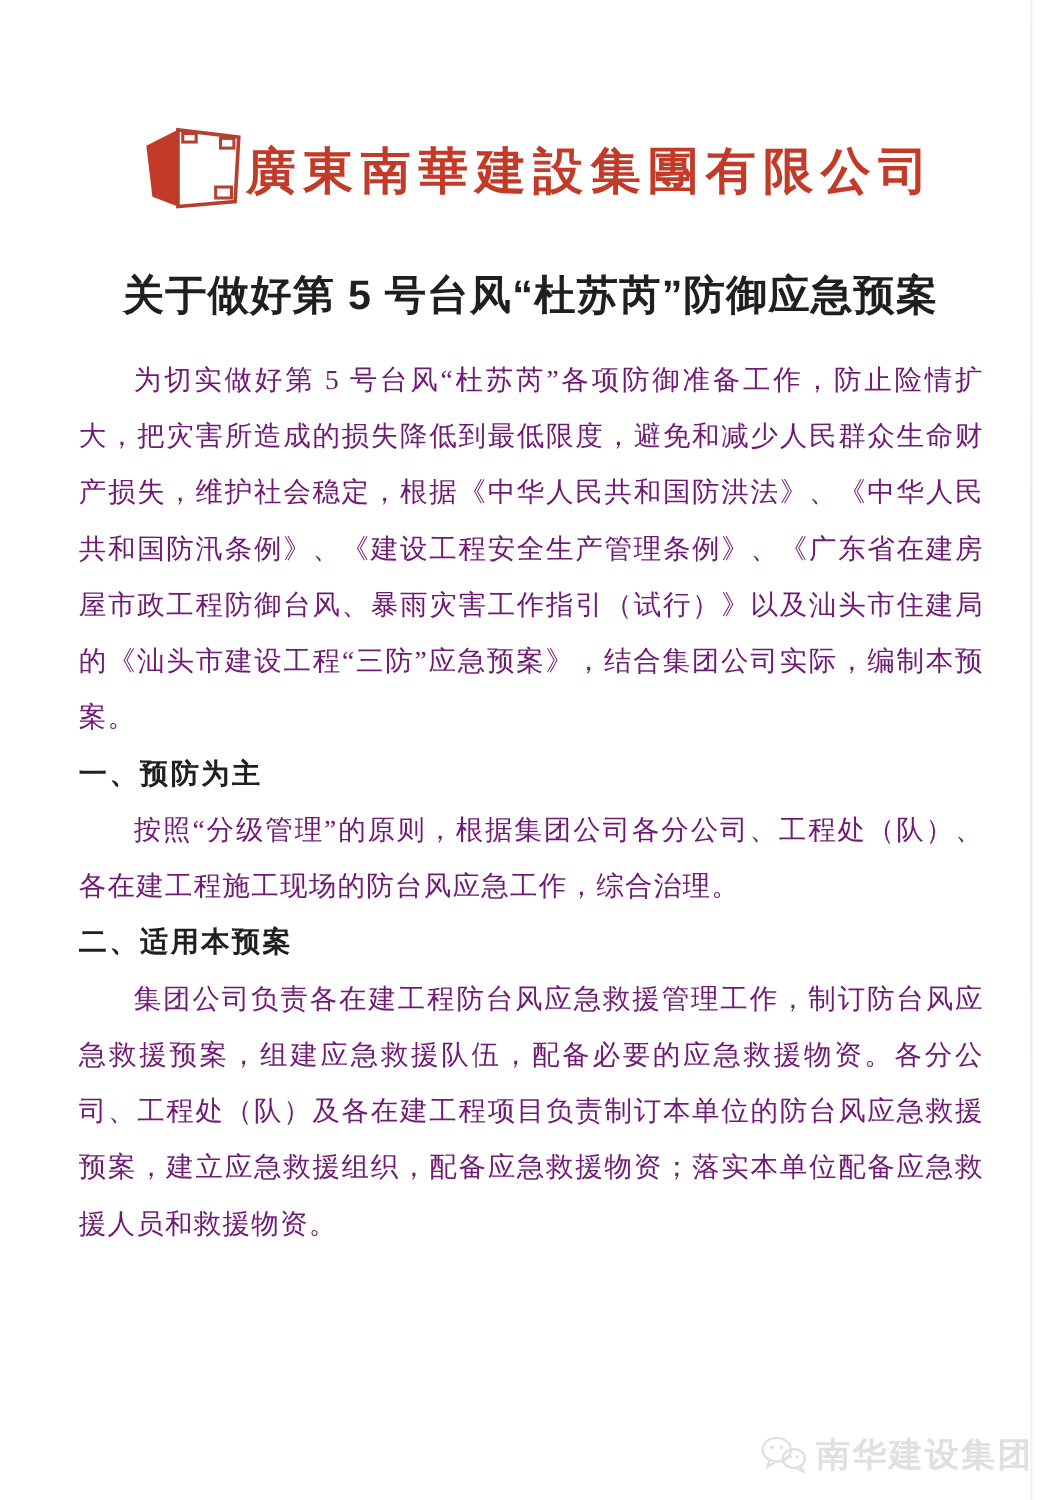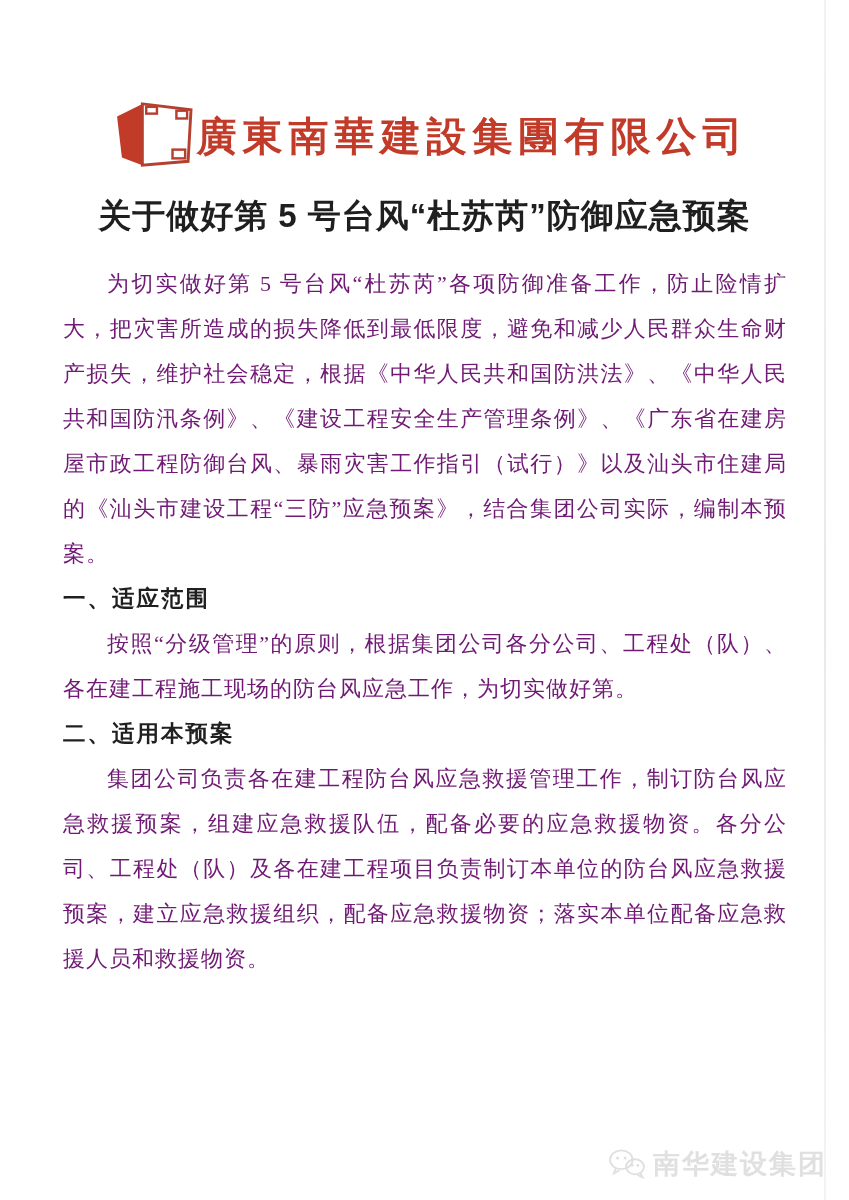--- a/index.html
+++ b/index.html
@@ -34,21 +34,21 @@
   .company-name {
     font-family: "Liberation Sans", sans-serif;
     font-weight: bold;
     font-size: 40px;
     letter-spacing: 6px;
     color: #c23a28;
     white-space: nowrap;
   }
 
   .doc-title {
-    margin-top: 22px;
+    margin-top: 42px;
     text-align: center;
     font-family: "Liberation Sans", sans-serif;
     font-weight: bold;
     font-size: 33px;
     letter-spacing: 1px;
     color: #1f1f1f;
     white-space: nowrap;
   }
 
   .content { margin: 22px 62px 0 63px; }
@@ -106,22 +106,22 @@
       <rect x="60" y="51" width="13" height="9" fill="#ffffff" stroke="#b5402f" stroke-width="2.5"></rect>
     </svg>
     <div class="company-name">廣東南華建設集團有限公司</div>
   </div>
 
   <div class="doc-title">关于做好第 5 号台风“杜苏芮”防御应急预案</div>
 
   <div class="content">
     <p>为切实做好第 5 号台风“杜苏芮”各项防御准备工作，防止险情扩大，把灾害所造成的损失降低到最低限度，避免和减少人民群众生命财产损失，维护社会稳定，根据《中华人民共和国防洪法》、《中华人民共和国防汛条例》、《建设工程安全生产管理条例》、《广东省在建房屋市政工程防御台风、暴雨灾害工作指引（试行）》以及汕头市住建局的《汕头市建设工程“三防”应急预案》，结合集团公司实际，编制本预案。</p>
 
-    <div class="sec-heading">一、适应范围</div>
-    <p>按照“分级管理”的原则，根据集团公司各分公司、工程处（队）、各在建工程施工现场的防台风应急工作，为切实做好第。</p>
+    <div class="sec-heading">一、预防为主</div>
+    <p>按照“分级管理”的原则，根据集团公司各分公司、工程处（队）、各在建工程施工现场的防台风应急工作，综合治理。</p>
 
     <div class="sec-heading">二、适用本预案</div>
     <p>集团公司负责各在建工程防台风应急救援管理工作，制订防台风应急救援预案，组建应急救援队伍，配备必要的应急救援物资。各分公司、工程处（队）及各在建工程项目负责制订本单位的防台风应急救援预案，建立应急救援组织，配备应急救援物资；落实本单位配备应急救援人员和救援物资。</p>
   </div>
 
   <div class="watermark">
     <svg class="wm-icon" viewBox="0 0 40 34" aria-hidden="true">
       <g fill="none" stroke="#e0e0e0" stroke-width="2">
         <ellipse cx="14" cy="12.5" rx="12" ry="10"></ellipse>
         <path d="M8 21.5 L6 27 L12 23.5"></path>

